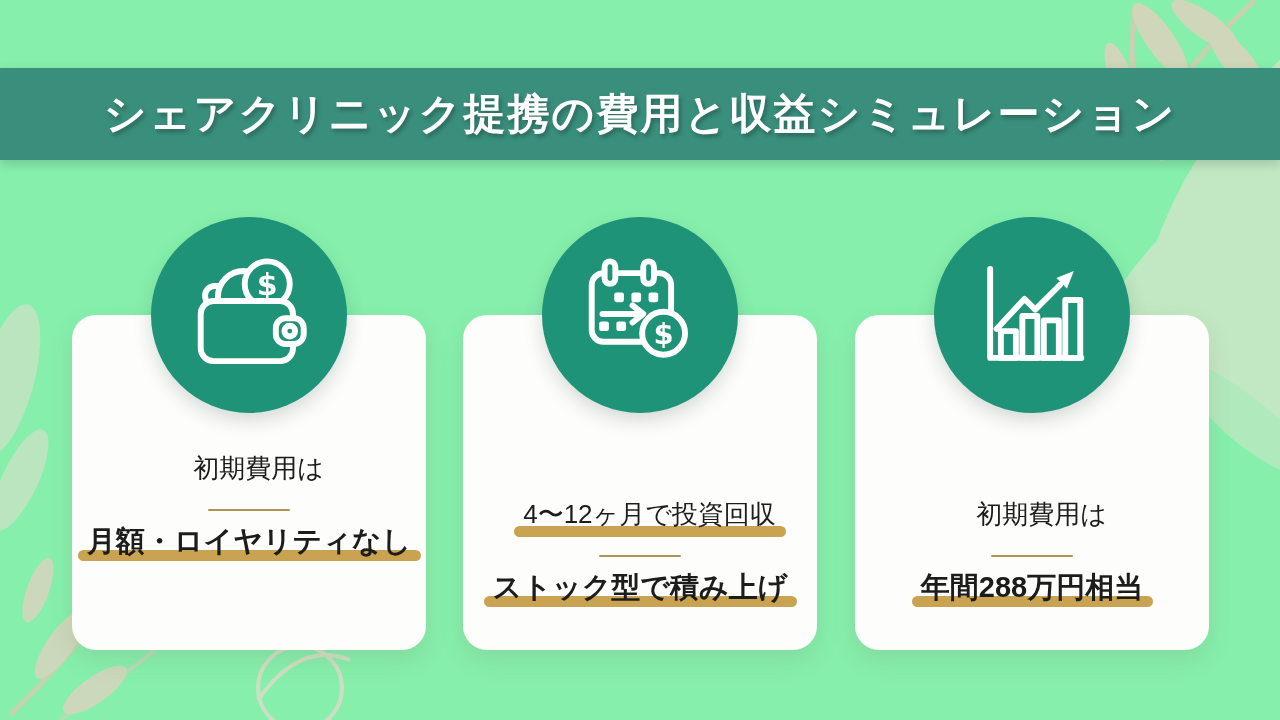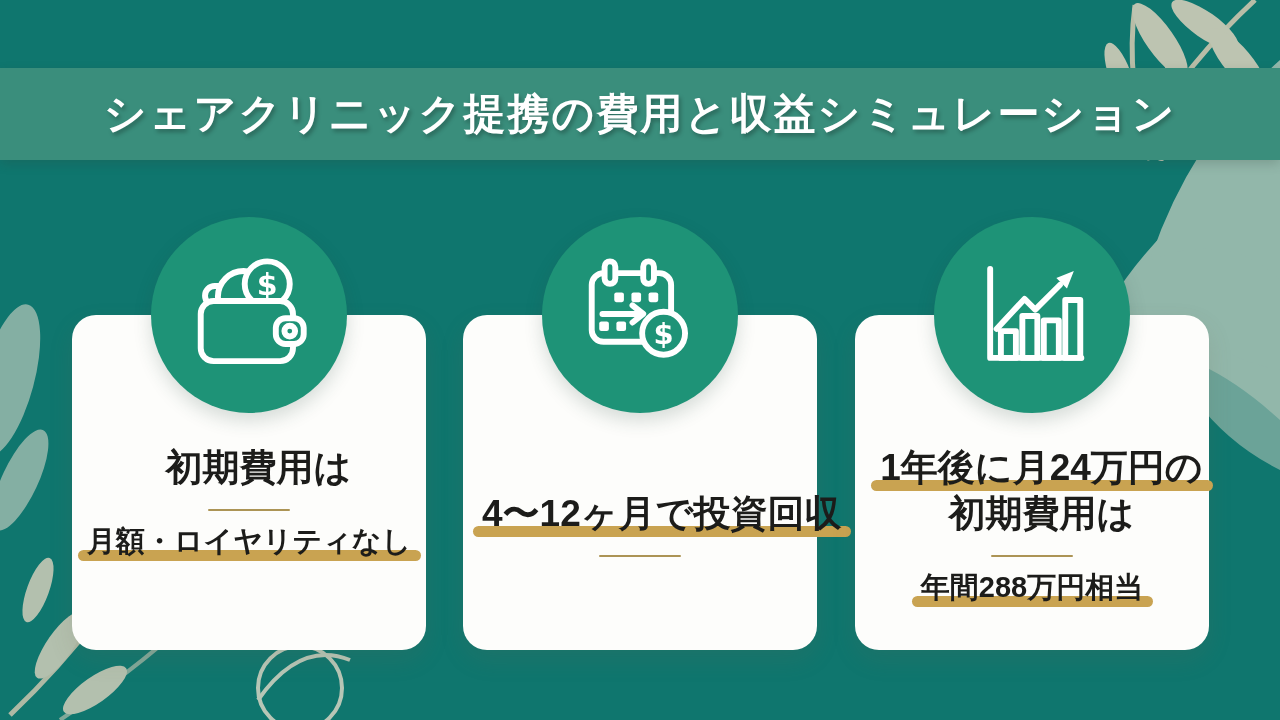--- a/index.html
+++ b/index.html
@@ -1,19 +1,19 @@
 <!DOCTYPE html>
 <html><head>
 <meta charset="utf-8">
 <style>
   html,body{margin:0;padding:0;}
   .page{
     position:relative;
     width:1280px;height:720px;
-    background:#0f766e;
+    background:#86efac;
     overflow:hidden;
     font-family:"Liberation Sans","DejaVu Sans",sans-serif;
     color:#1c1c1a;
   }
   .bg-decor{position:absolute;left:0;top:0;z-index:0;}
   
   .banner{
     position:absolute;left:0;top:68px;width:1280px;height:92px;
     background:#3a8e7c;
     box-shadow:0 4px 10px rgba(50,70,60,.22);
@@ -35,21 +35,21 @@
   .card.c1{left:72px;} .card.c2{left:463px;} .card.c3{left:855px;}
   .icon-circle{
     position:absolute;top:-98px;left:50%;transform:translateX(-50%);
     width:196px;height:196px;border-radius:50%;
     background:#1e9377;
     box-shadow:0 8px 18px rgba(40,70,60,.18);
     display:flex;align-items:center;justify-content:center;
   }
   .icon-circle svg{width:118px;height:118px;display:block;}
   .card-body{margin-top:130px;text-align:center;}
-  .headline{font-size:37px;line-height:46px;font-weight:700;white-space:nowrap;margin-left:19px;}
+  .headline{font-size:26px;line-height:46px;font-weight:400;white-space:nowrap;margin-left:19px;}
   .subtext{font-size:29px;line-height:40px;font-weight:700;margin-top:10px;white-space:nowrap;}
   .hl{position:relative;display:inline-block;z-index:0;}
   .hl::after{
     content:"";position:absolute;left:-9px;right:-10px;bottom:0;height:11px;
     background:#c9a351;border-radius:7px;z-index:-1;
   }
   .divider{width:82px;height:2px;background:#ac9455;margin:18px auto 4px;border-radius:2px;}
 </style>
 </head>
 <body>
@@ -142,38 +142,41 @@
         <circle cx="77" cy="72" r="20" fill="#1e9377"></circle>
         <text x="77" y="82" text-anchor="middle" font-size="27" font-weight="bold" fill="#ffffff" stroke="none" font-family="'DejaVu Sans',sans-serif">$</text>
       </svg>
     </div>
     <div class="card-body">
       <div class="headline">
         <br>
         <span class="hl">4〜12ヶ月で投資回収</span>
       </div>
       <div class="divider"></div>
+      <div class="subtext">
+        <span class="hl">ストック型で積み上げ</span>
+      </div>
     </div>
   </div>
 
   <div class="card c3">
     <div class="icon-circle">
       <svg viewBox="0 0 110 110" fill="none" stroke="#ffffff" stroke-width="5.5" stroke-linecap="round" stroke-linejoin="round">
         <path d="M16,12 V95 H101"></path>
         <rect x="26" y="70" width="14" height="25"></rect>
         <rect x="46" y="56" width="14" height="39"></rect>
         <rect x="66" y="60" width="14" height="35"></rect>
         <rect x="86" y="41" width="14" height="54"></rect>
         <polyline points="22,68 48,40 58,50 81,27"></polyline>
         <polygon points="94,14 87.6,30.2 77.7,20.4" fill="#ffffff" stroke="none"></polygon>
       </svg>
     </div>
     <div class="card-body">
       <div class="headline">
-        <span class="hl">1年後に月24万円の</span><br>
+        <br>
         <span>初期費用は</span>
       </div>
       <div class="divider"></div>
       <div class="subtext">
         <span class="hl">年間288万円相当</span>
       </div>
     </div>
   </div>
 
 </div>

